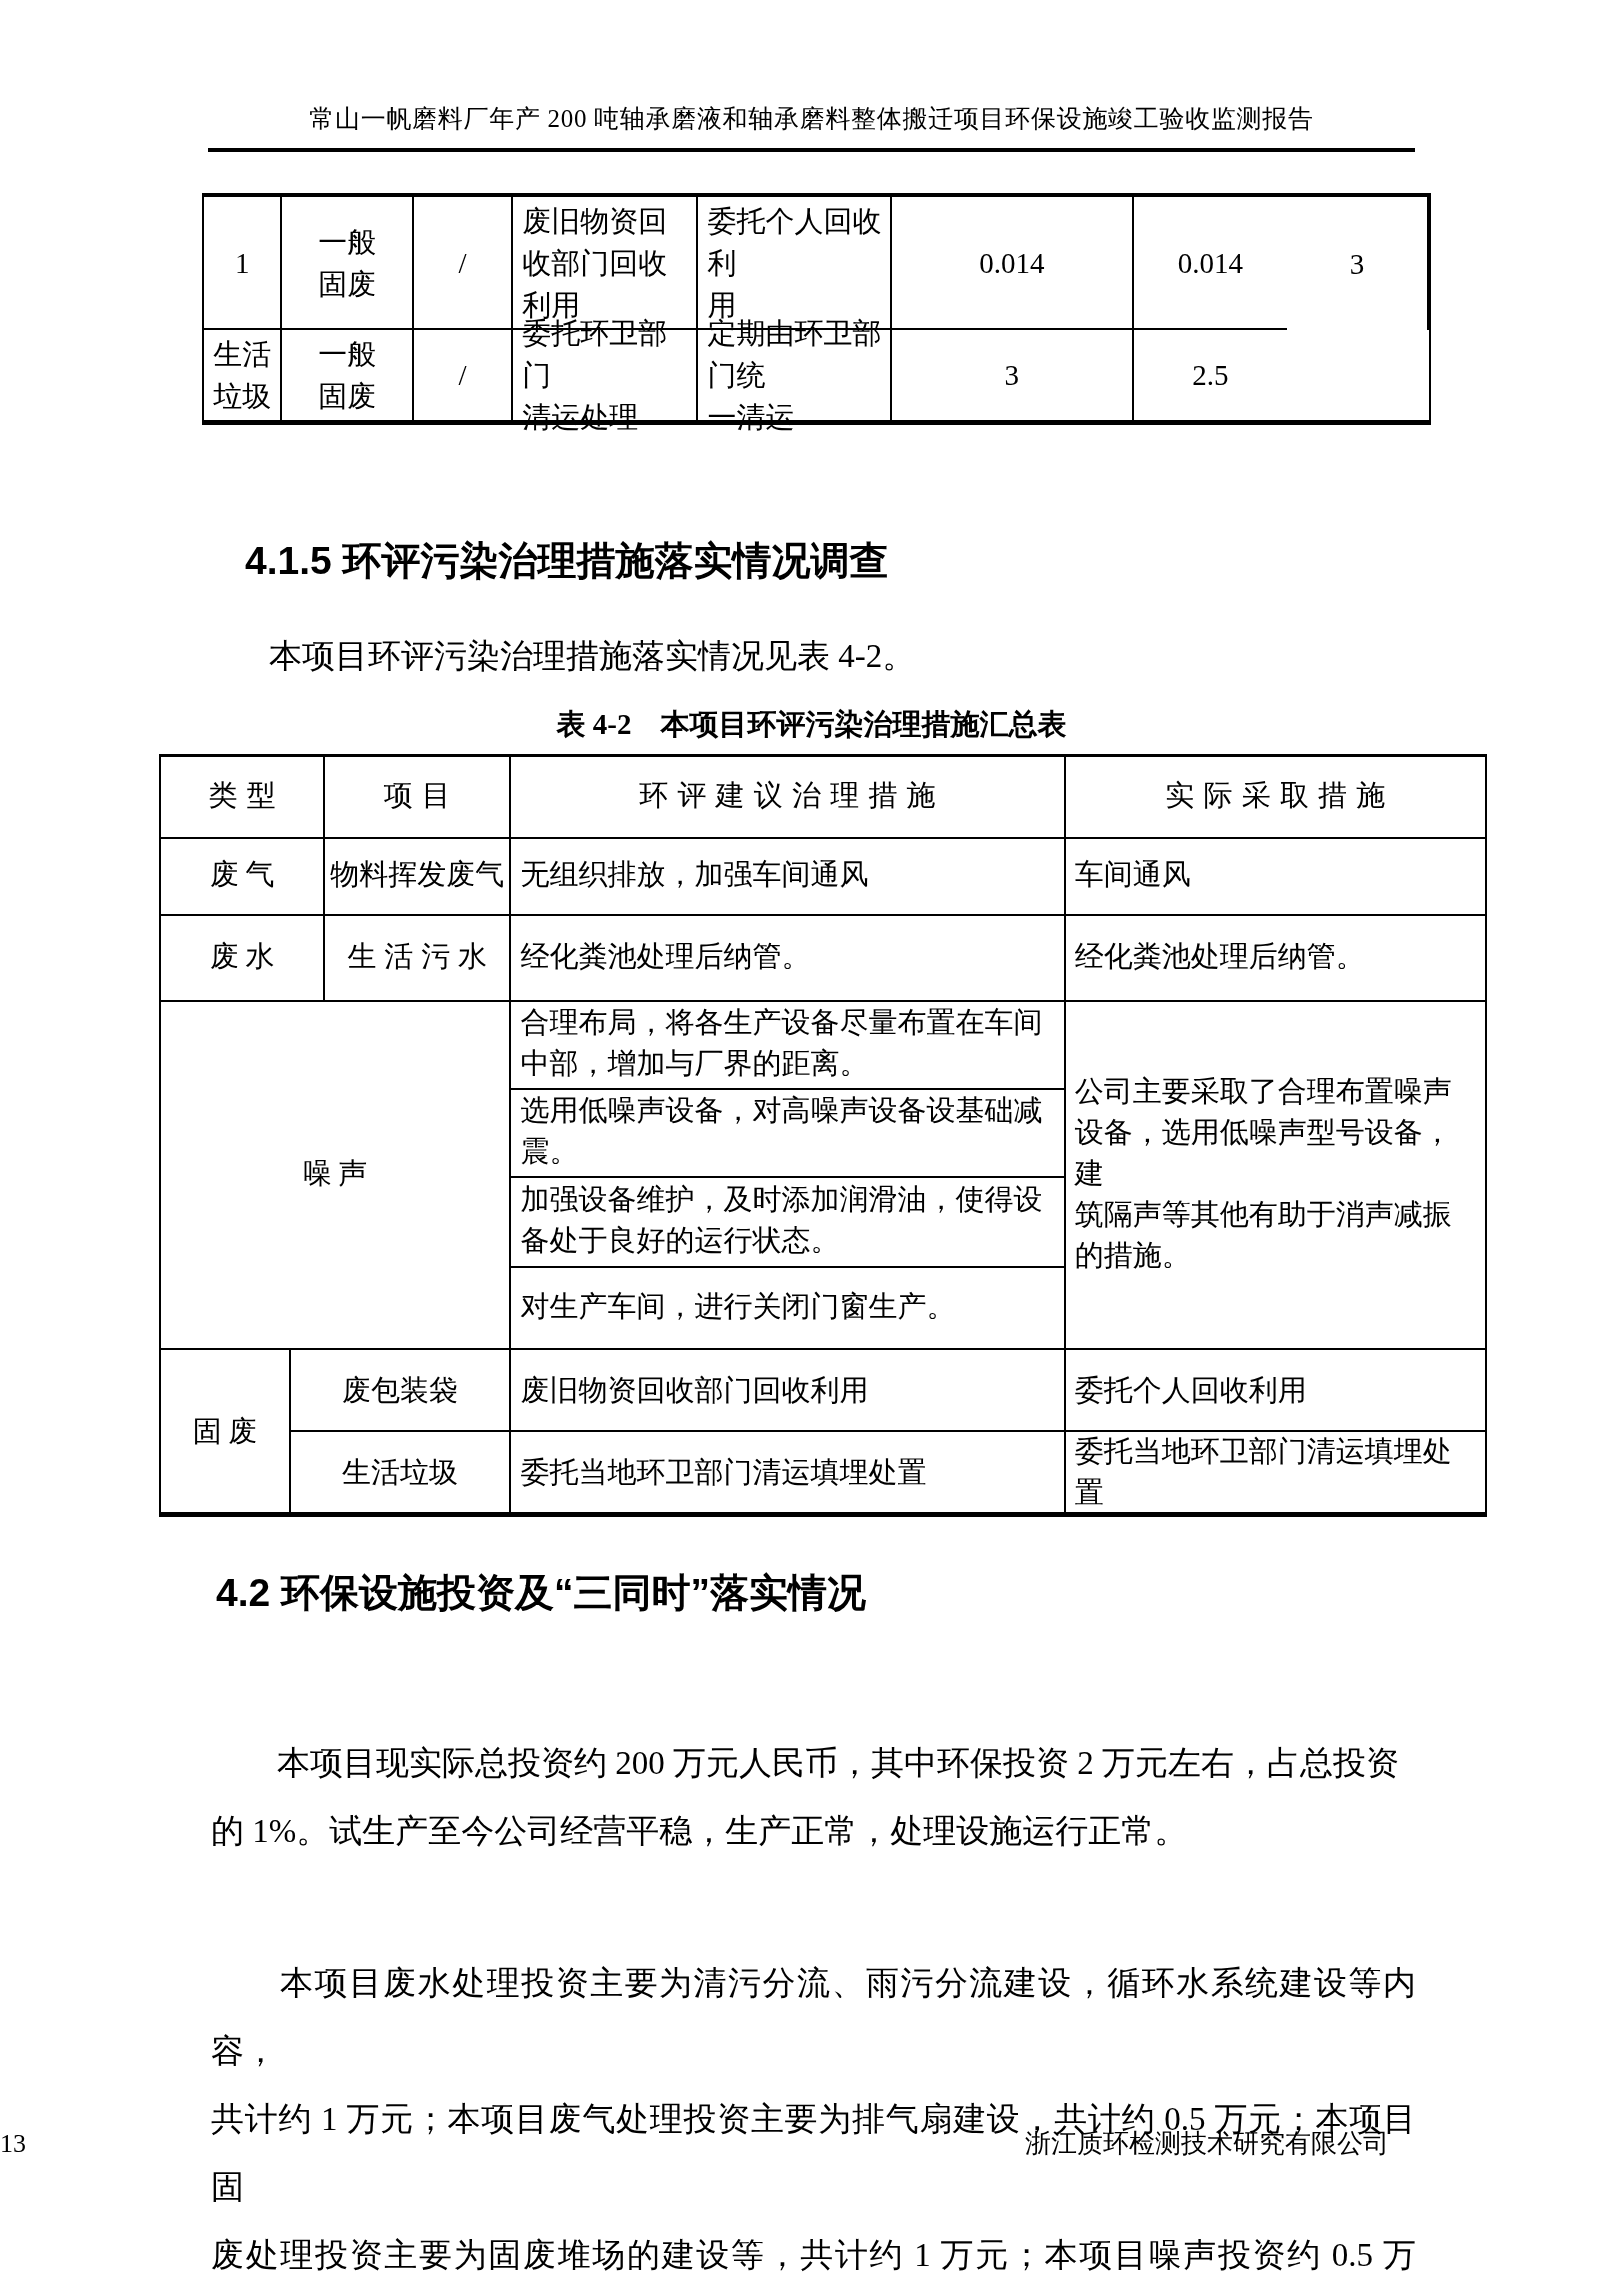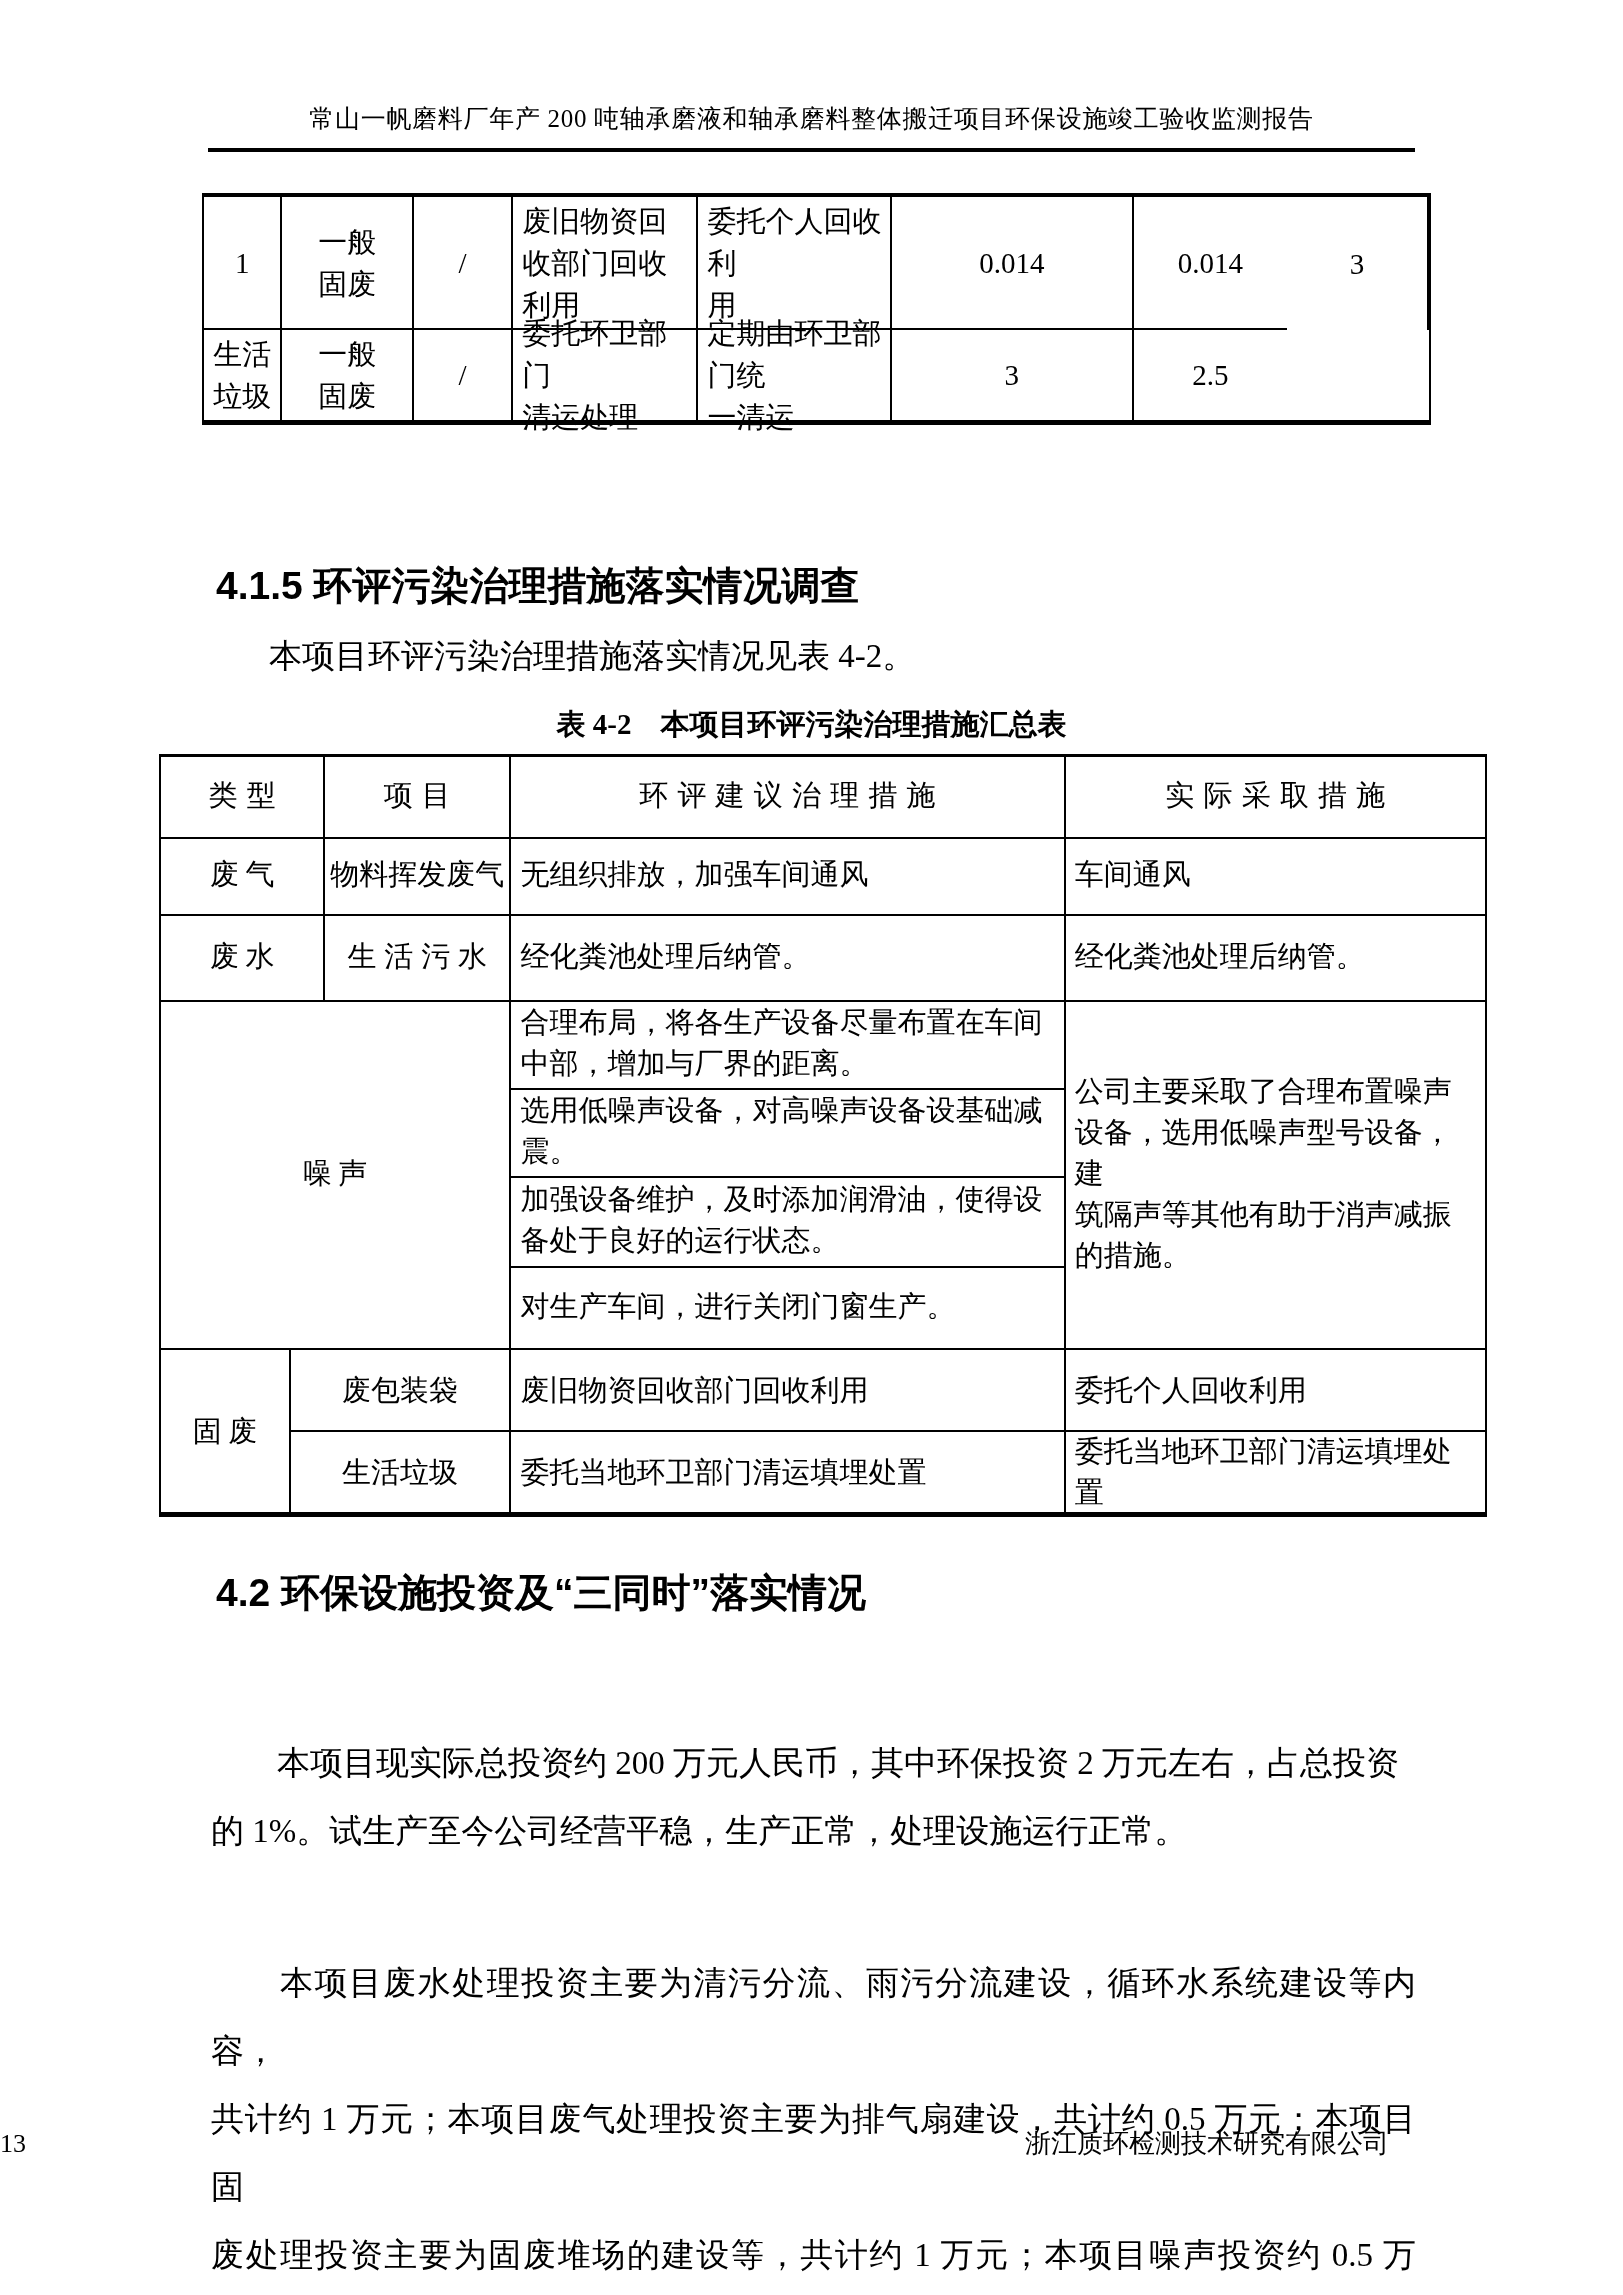--- a/index.html
+++ b/index.html
@@ -74,21 +74,21 @@
   .sp12{letter-spacing:7.9px;text-indent:7.9px;}
   .noise-label{grid-column:1/3;grid-row:4/8;}
   .noise-actual{grid-column:4;grid-row:4/8;line-height:51px;}
   .solid-label{grid-row:1/3;}
   
   .h-sec{
     position:absolute;left:216px;
     font-family:"Liberation Sans","DejaVu Sans",sans-serif;
     font-weight:bold;font-size:39px;line-height:47px;white-space:nowrap;
   }
-  .h-415{top:562px;}
+  .h-415{top:537px;margin-left:29px;}
   .h-42{top:1569px;}
   .para-415{
     position:absolute;left:203px;top:636px;width:1218px;
     font-size:33px;line-height:41px;white-space:pre-line;
   }
   .t2-caption{
     position:absolute;left:0;top:707px;width:1623px;
     text-align:center;font-weight:bold;font-size:29px;line-height:34px;
     white-space:pre;
   }

